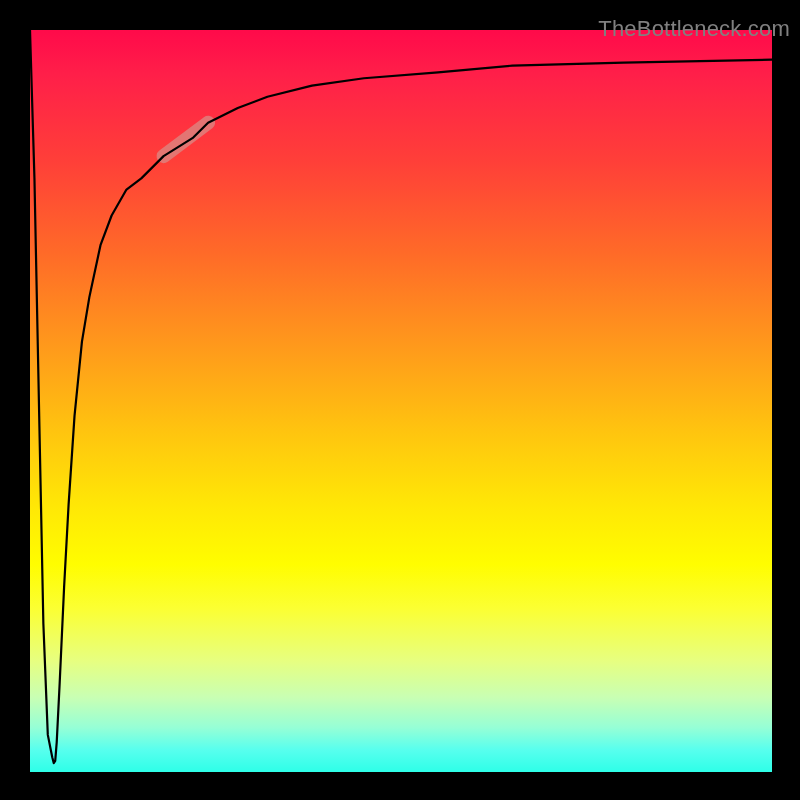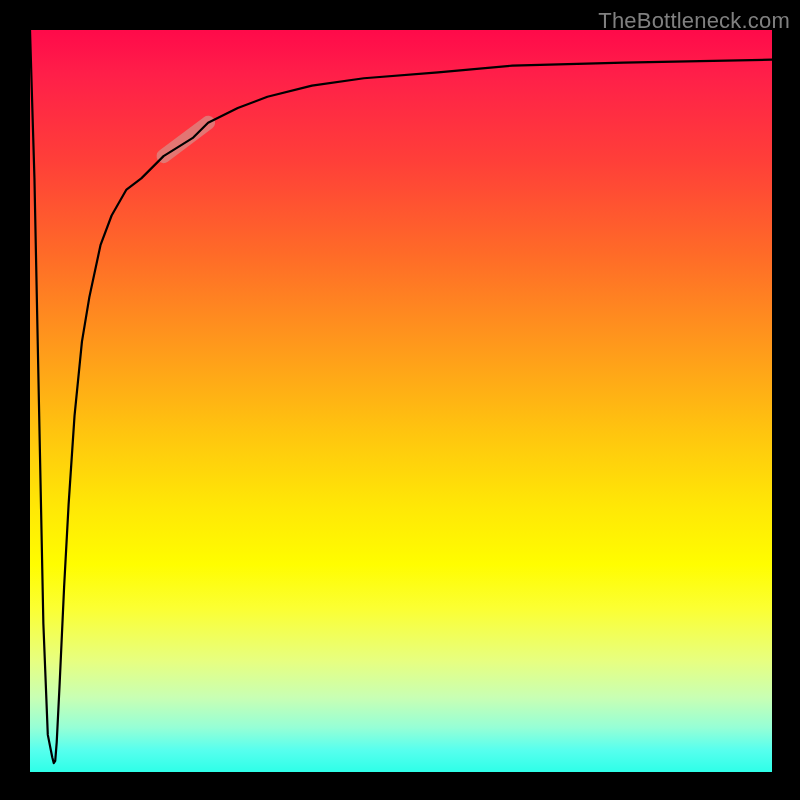--- a/index.html
+++ b/index.html
@@ -41,21 +41,21 @@
   svg.curve {
     position: absolute;
     left: 30px;
     top: 30px;
     width: 742px;
     height: 742px;
     pointer-events: none;
   }
   .attribution {
     position: absolute;
-    top: 8px;
+    top: 16px;
     right: 10px;
     color: #808080;
     font-size: 22px;
     font-weight: 400;
     letter-spacing: 0.2px;
   }
 </style>
 </head>
 <body>
 

